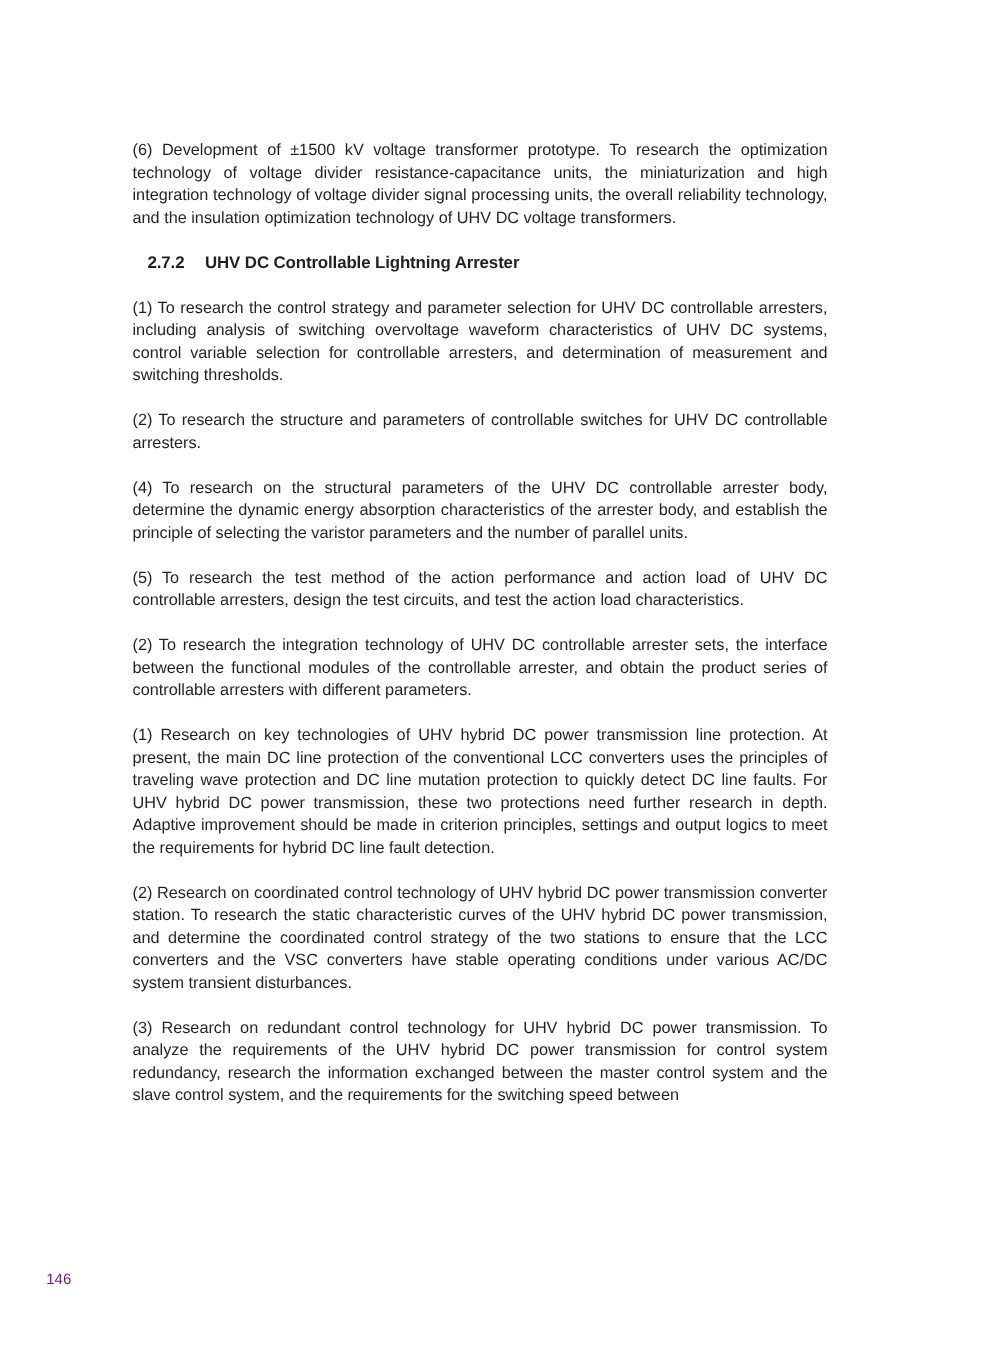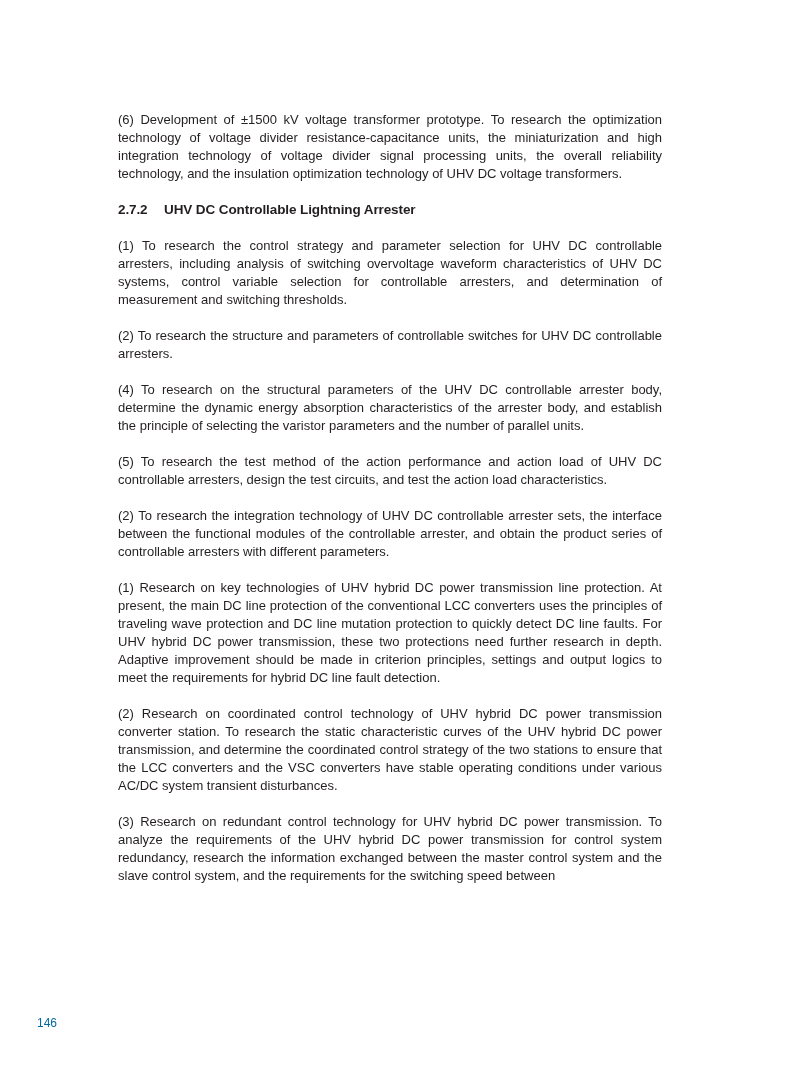--- a/index.html
+++ b/index.html
@@ -18,39 +18,39 @@
     .content {
       position: absolute;
       left: 102px;
       top: 111px;
       width: 560px;
     }
     .para {
       font-size: 13px;
       line-height: 18px;
       text-align: justify;
-      margin: 0 0 18px 16px;
+      margin: 0 0 18px 4px;
     }
     .heading {
       font-size: 13.5px;
       font-weight: bold;
       line-height: 18px;
       margin: 0 0 18px 16px;
       letter-spacing: -0.1px;
     }
     .heading .num {
       display: inline-block;
       width: 46px;
     }
     .page-number {
       position: absolute;
       left: 37px;
       top: 1016px;
       font-size: 12px;
-      color: #0369a1;
+      color: #701a75;
     }
   </style>
 </head>
 <body>
 
 <div class="content">
   <p class="para">(6) Development of ±1500 kV voltage transformer prototype. To research the optimization technology of voltage divider resistance-capacitance units, the miniaturization and high integration technology of voltage divider signal processing units, the overall reliability technology, and the insulation optimization technology of UHV DC voltage transformers.</p>
 
   <div class="heading">
     <span class="num">2.7.2</span><span>UHV DC Controllable Lightning Arrester</span>

